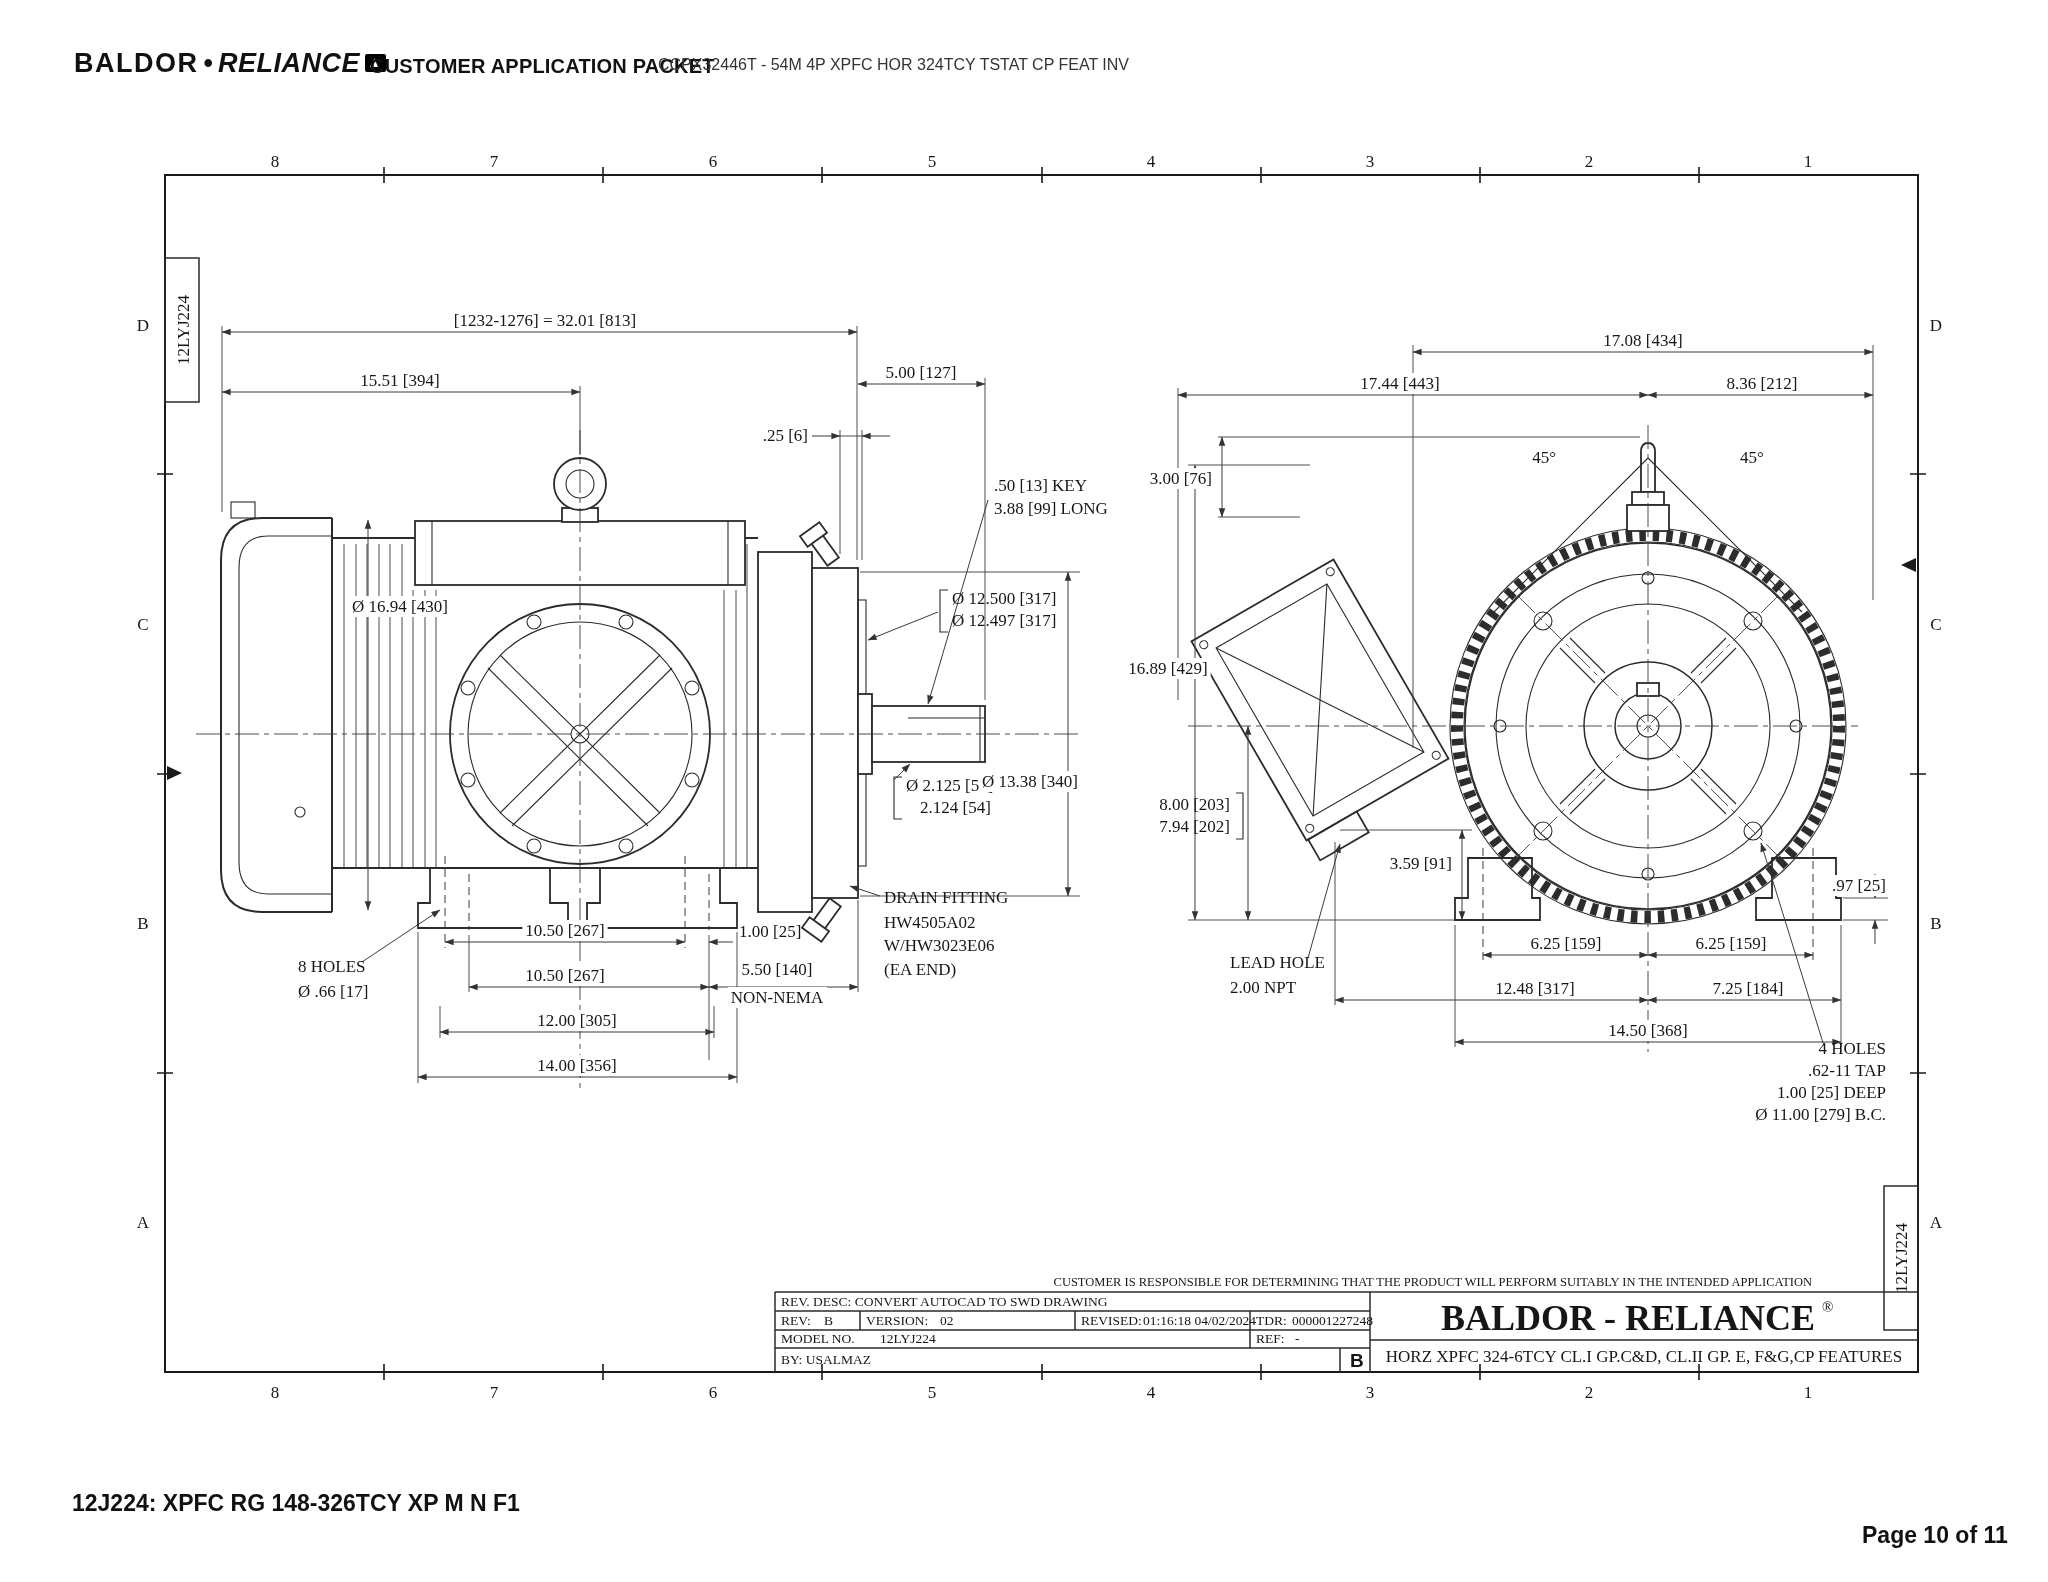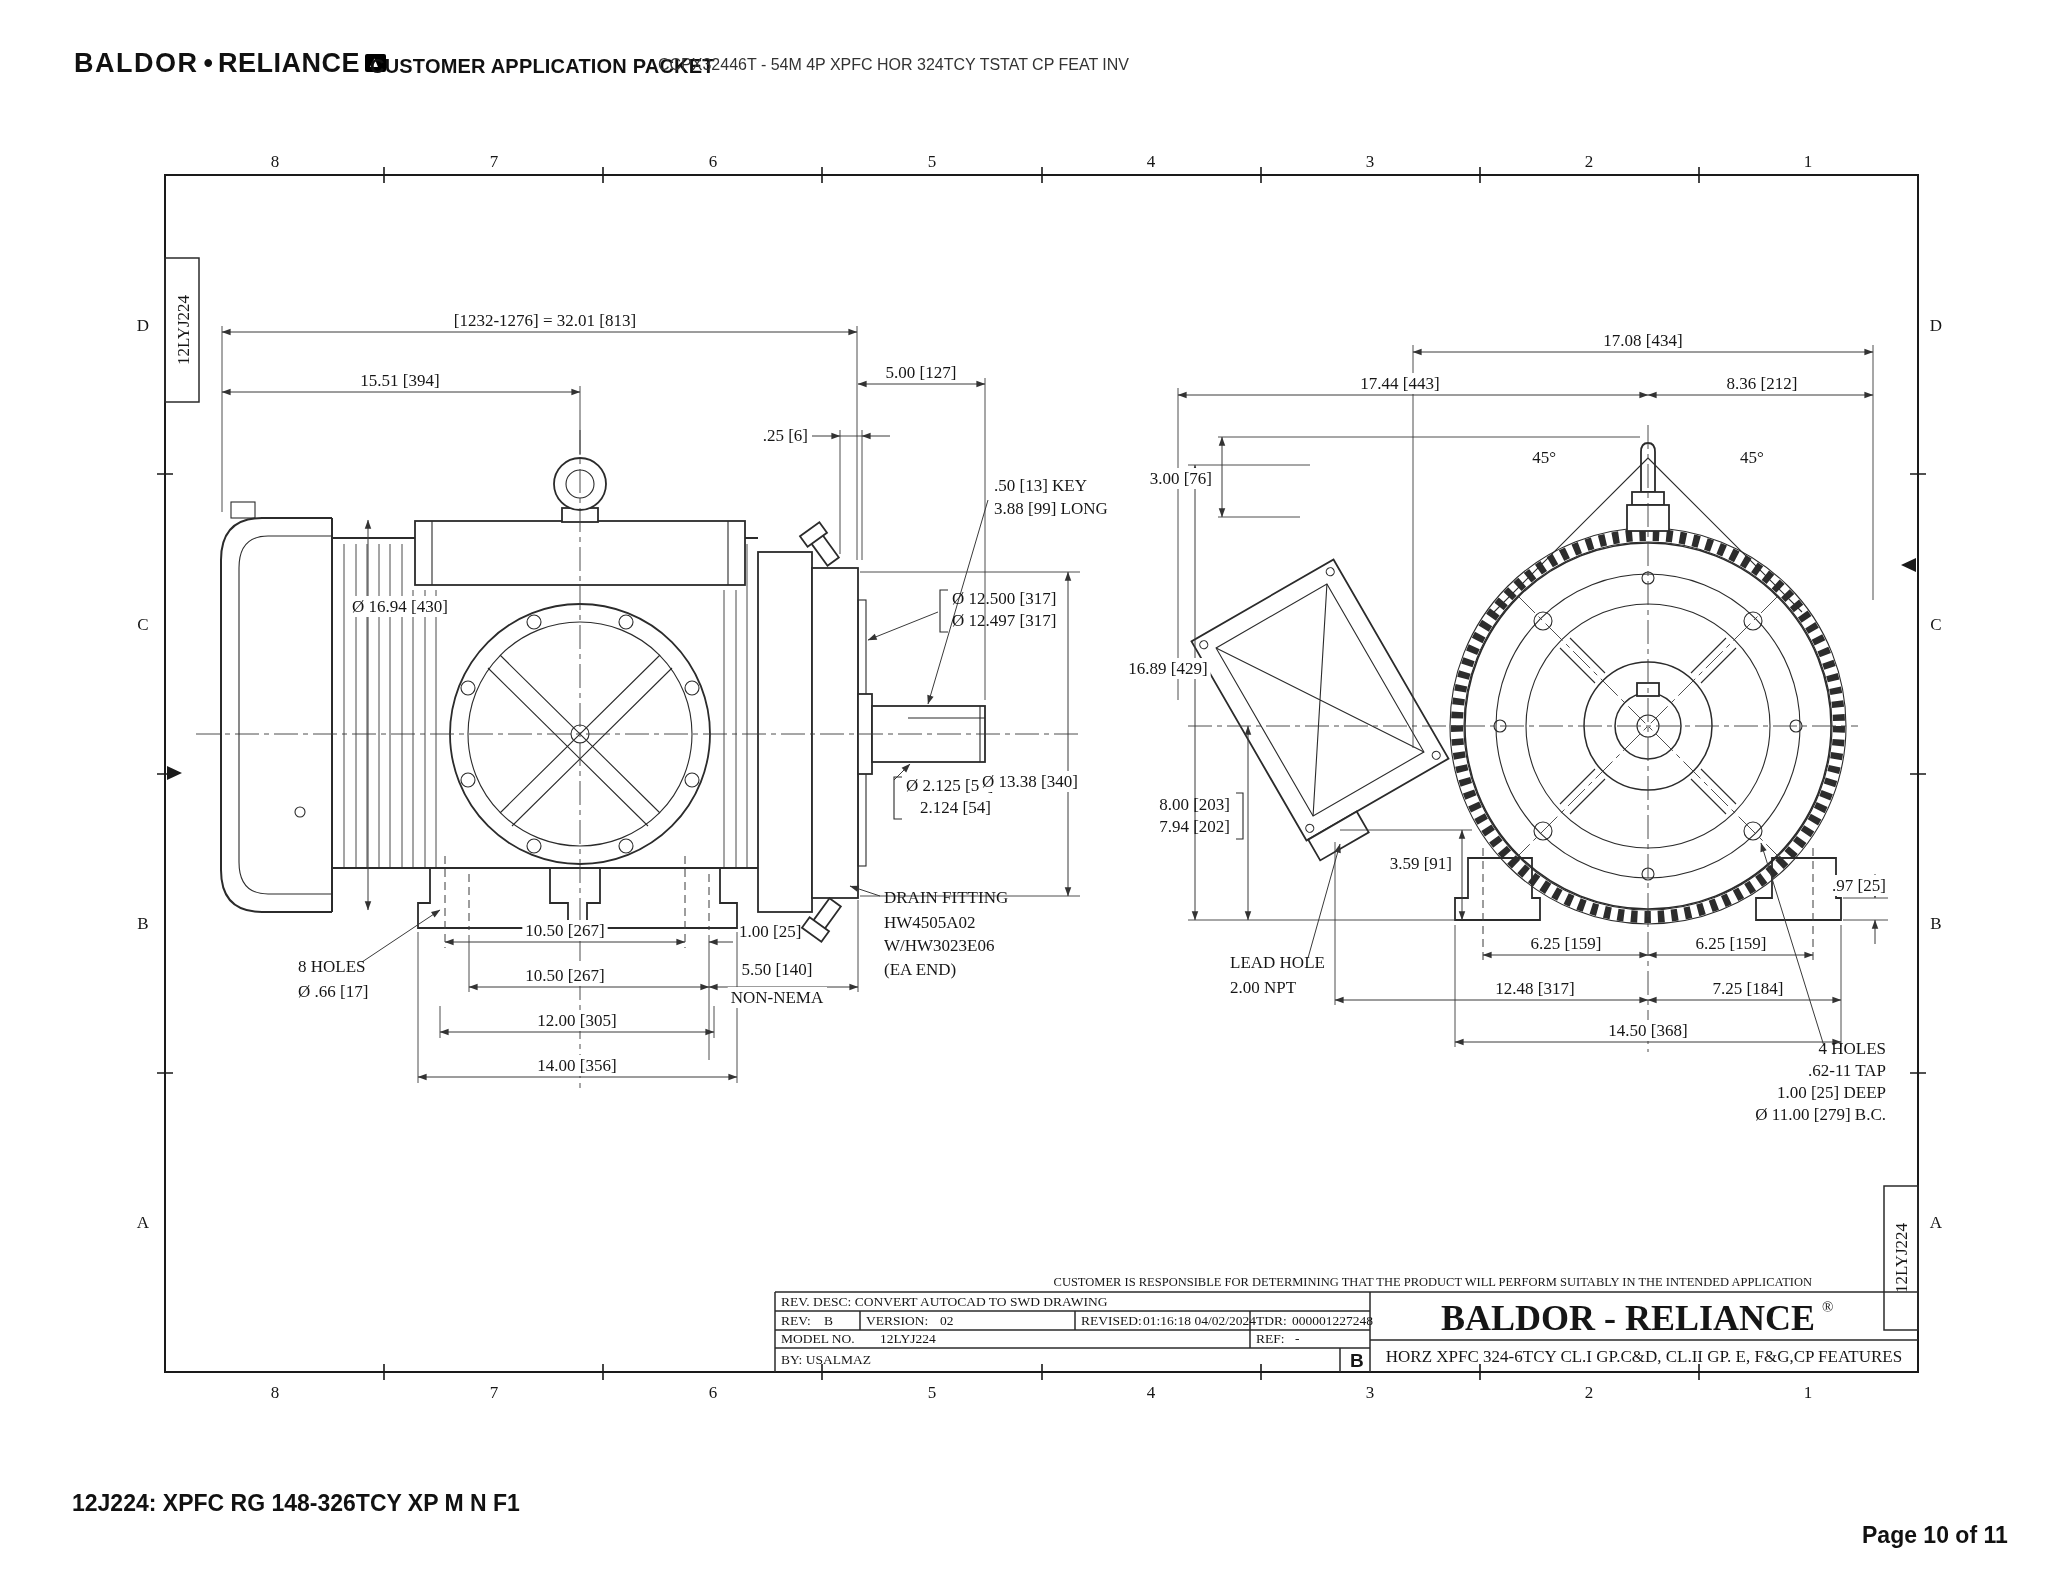--- a/index.html
+++ b/index.html
@@ -2,21 +2,21 @@
 <html><head>
 <meta charset="utf-8">
 <style>
   html,body{margin:0;padding:0;background:#ffffff;}
   body{width:2048px;height:1582px;position:relative;font-family:"Liberation Sans",sans-serif;color:#111;}
   .abs{position:absolute;}
   
   .logo{left:74px;top:48px;font-size:27px;font-weight:bold;white-space:nowrap;}
   .lg-b{letter-spacing:1.5px;}
   .lg-dot{margin:0 5px;}
-  .lg-r{letter-spacing:.5px;}
+  .lg-r{font-style:italic;letter-spacing:.5px;}
   .lg-mark{display:inline-block;vertical-align:baseline;margin-left:5px;}
   .packet{left:370px;top:55px;font-size:20px;font-weight:bold;letter-spacing:.2px;}
   .doctitle{left:658px;top:56px;font-size:16px;color:#333;}
   
   .foot{top:1490px;font-size:23px;font-weight:bold;}
   
   svg.sheet{position:absolute;left:0;top:0;}
   svg text{font-family:"Liberation Serif",serif;font-size:17px;fill:#161616;}
   .mid{text-anchor:middle;} .end{text-anchor:end;}
   .tb{font-size:13.5px;} .xs{font-size:12.5px;}

